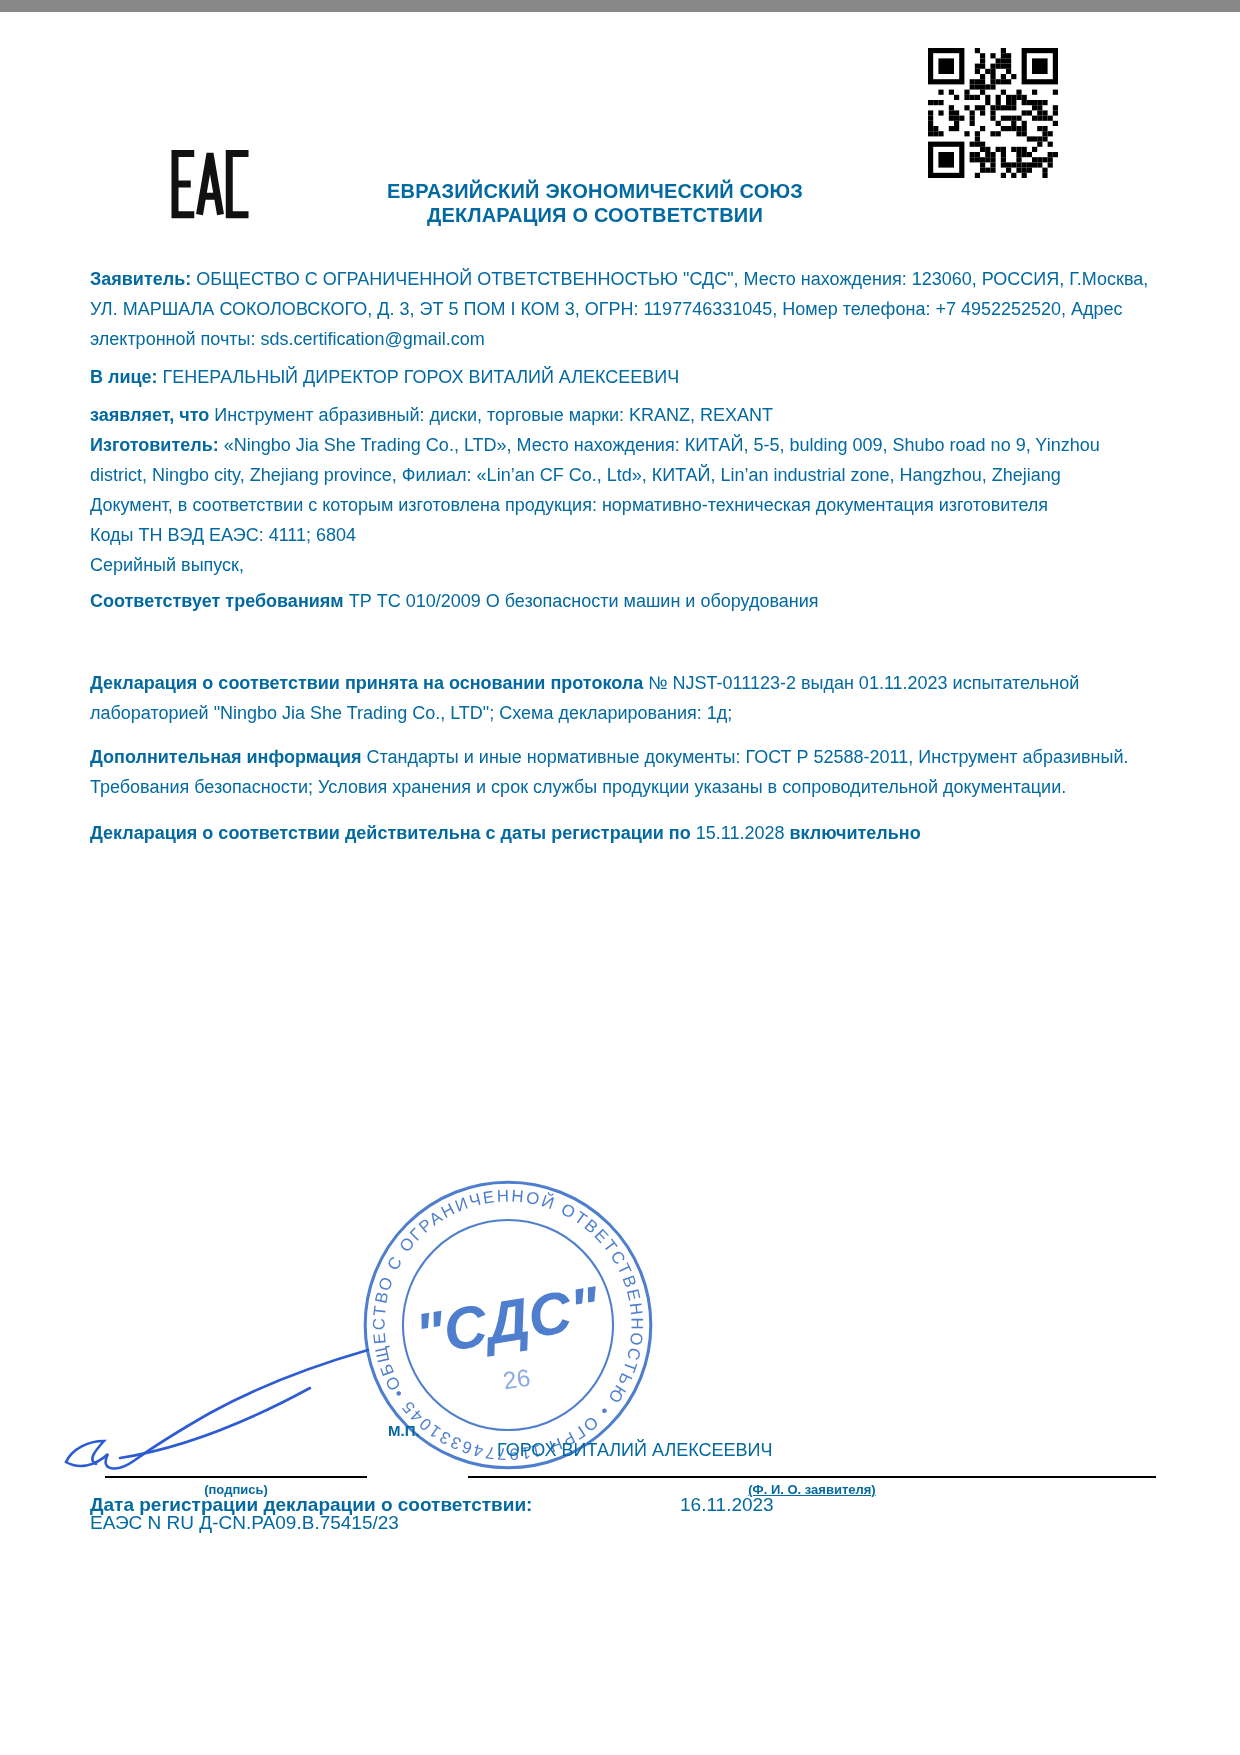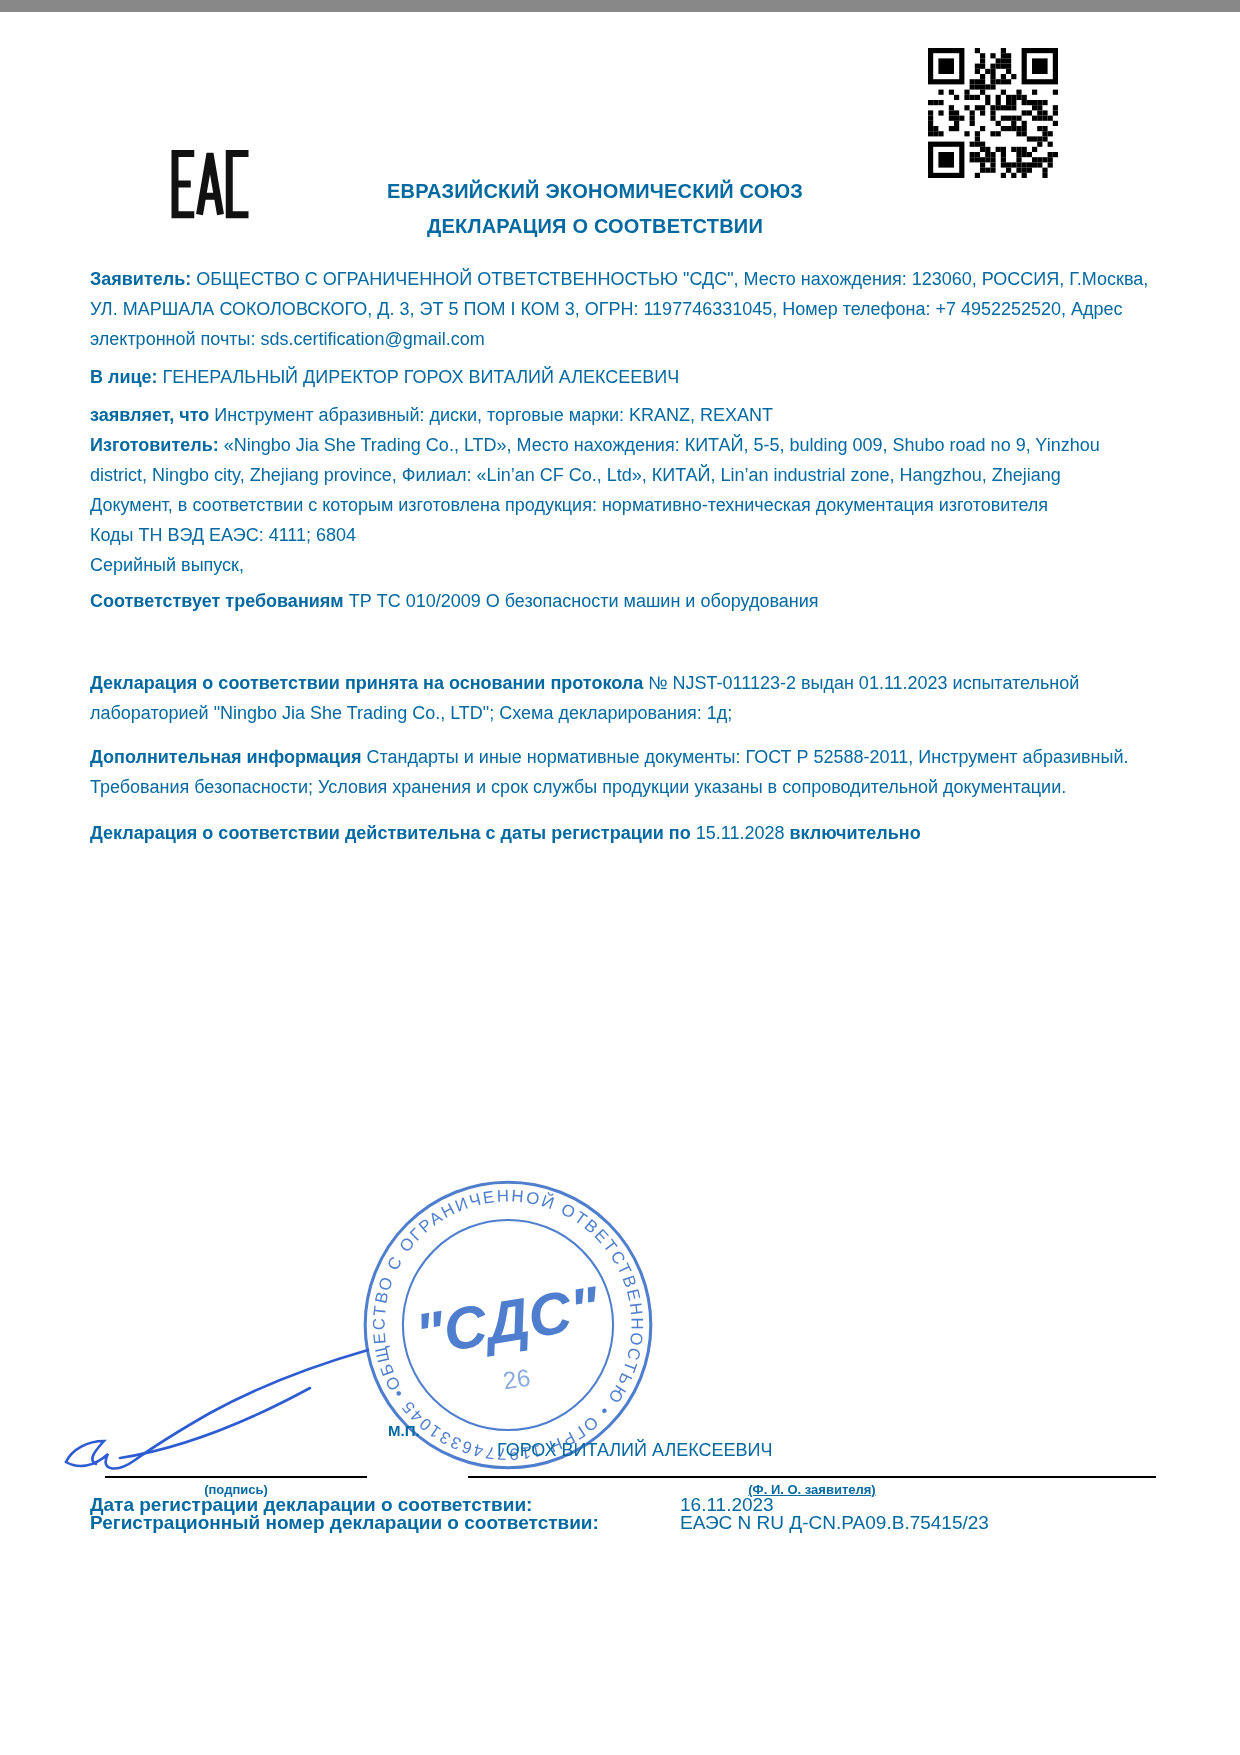--- a/index.html
+++ b/index.html
@@ -10,21 +10,21 @@
     background:#ffffff;
     font-family:"Liberation Sans","DejaVu Sans",sans-serif;
     color:#0369a1;
     overflow:hidden;
   }
   
   .eac-logo{position:absolute;left:168px;top:136px;}
   .qr{position:absolute;left:928px;top:36px;width:130px;height:130px;}
   .title{position:absolute;left:90px;width:1010px;text-align:center;font-weight:bold;font-size:20px;letter-spacing:.2px;}
   .title-union{top:168px;}
-  .title-decl{top:203px;text-align:center;}
+  .title-decl{top:192px;text-align:center;}
   
   .content{position:absolute;left:90px;top:252px;width:1062px;font-size:18px;line-height:30px;}
   .content p{margin:0;}
   .p-person{margin-top:8px !important;}
   .p-declares{margin-top:8px !important;}
   .p-conforms{margin-top:6px !important;}
   .p-basis{margin-top:52px !important;}
   .p-additional{margin-top:14px !important;}
   .p-validity{margin-top:16px !important;}
   b{font-weight:bold;}
@@ -352,21 +352,20 @@
 
   <div class="mp">М.П.</div>
   <div class="signatory-name">ГОРОХ ВИТАЛИЙ АЛЕКСЕЕВИЧ</div>
 
   <div class="sig-line sig-line-left"></div>
   <div class="sig-line sig-line-right"></div>
   <div class="caption caption-left">(подпись)</div>
   <div class="caption caption-right">(Ф. И. О. заявителя)</div>
 
   <div class="footer-row row-regnum">
-    <span class="lbl">Регистрационный номер декларации о соответствии:</span>
     <span class="val">ЕАЭС N RU Д-CN.РА09.В.75415/23</span>
   </div>
   <div class="footer-row row-regdate">
     <span class="lbl">Дата регистрации декларации о соответствии:</span>
     <span class="val">16.11.2023</span>
   </div>
 
 </div>
 
 </body></html>

